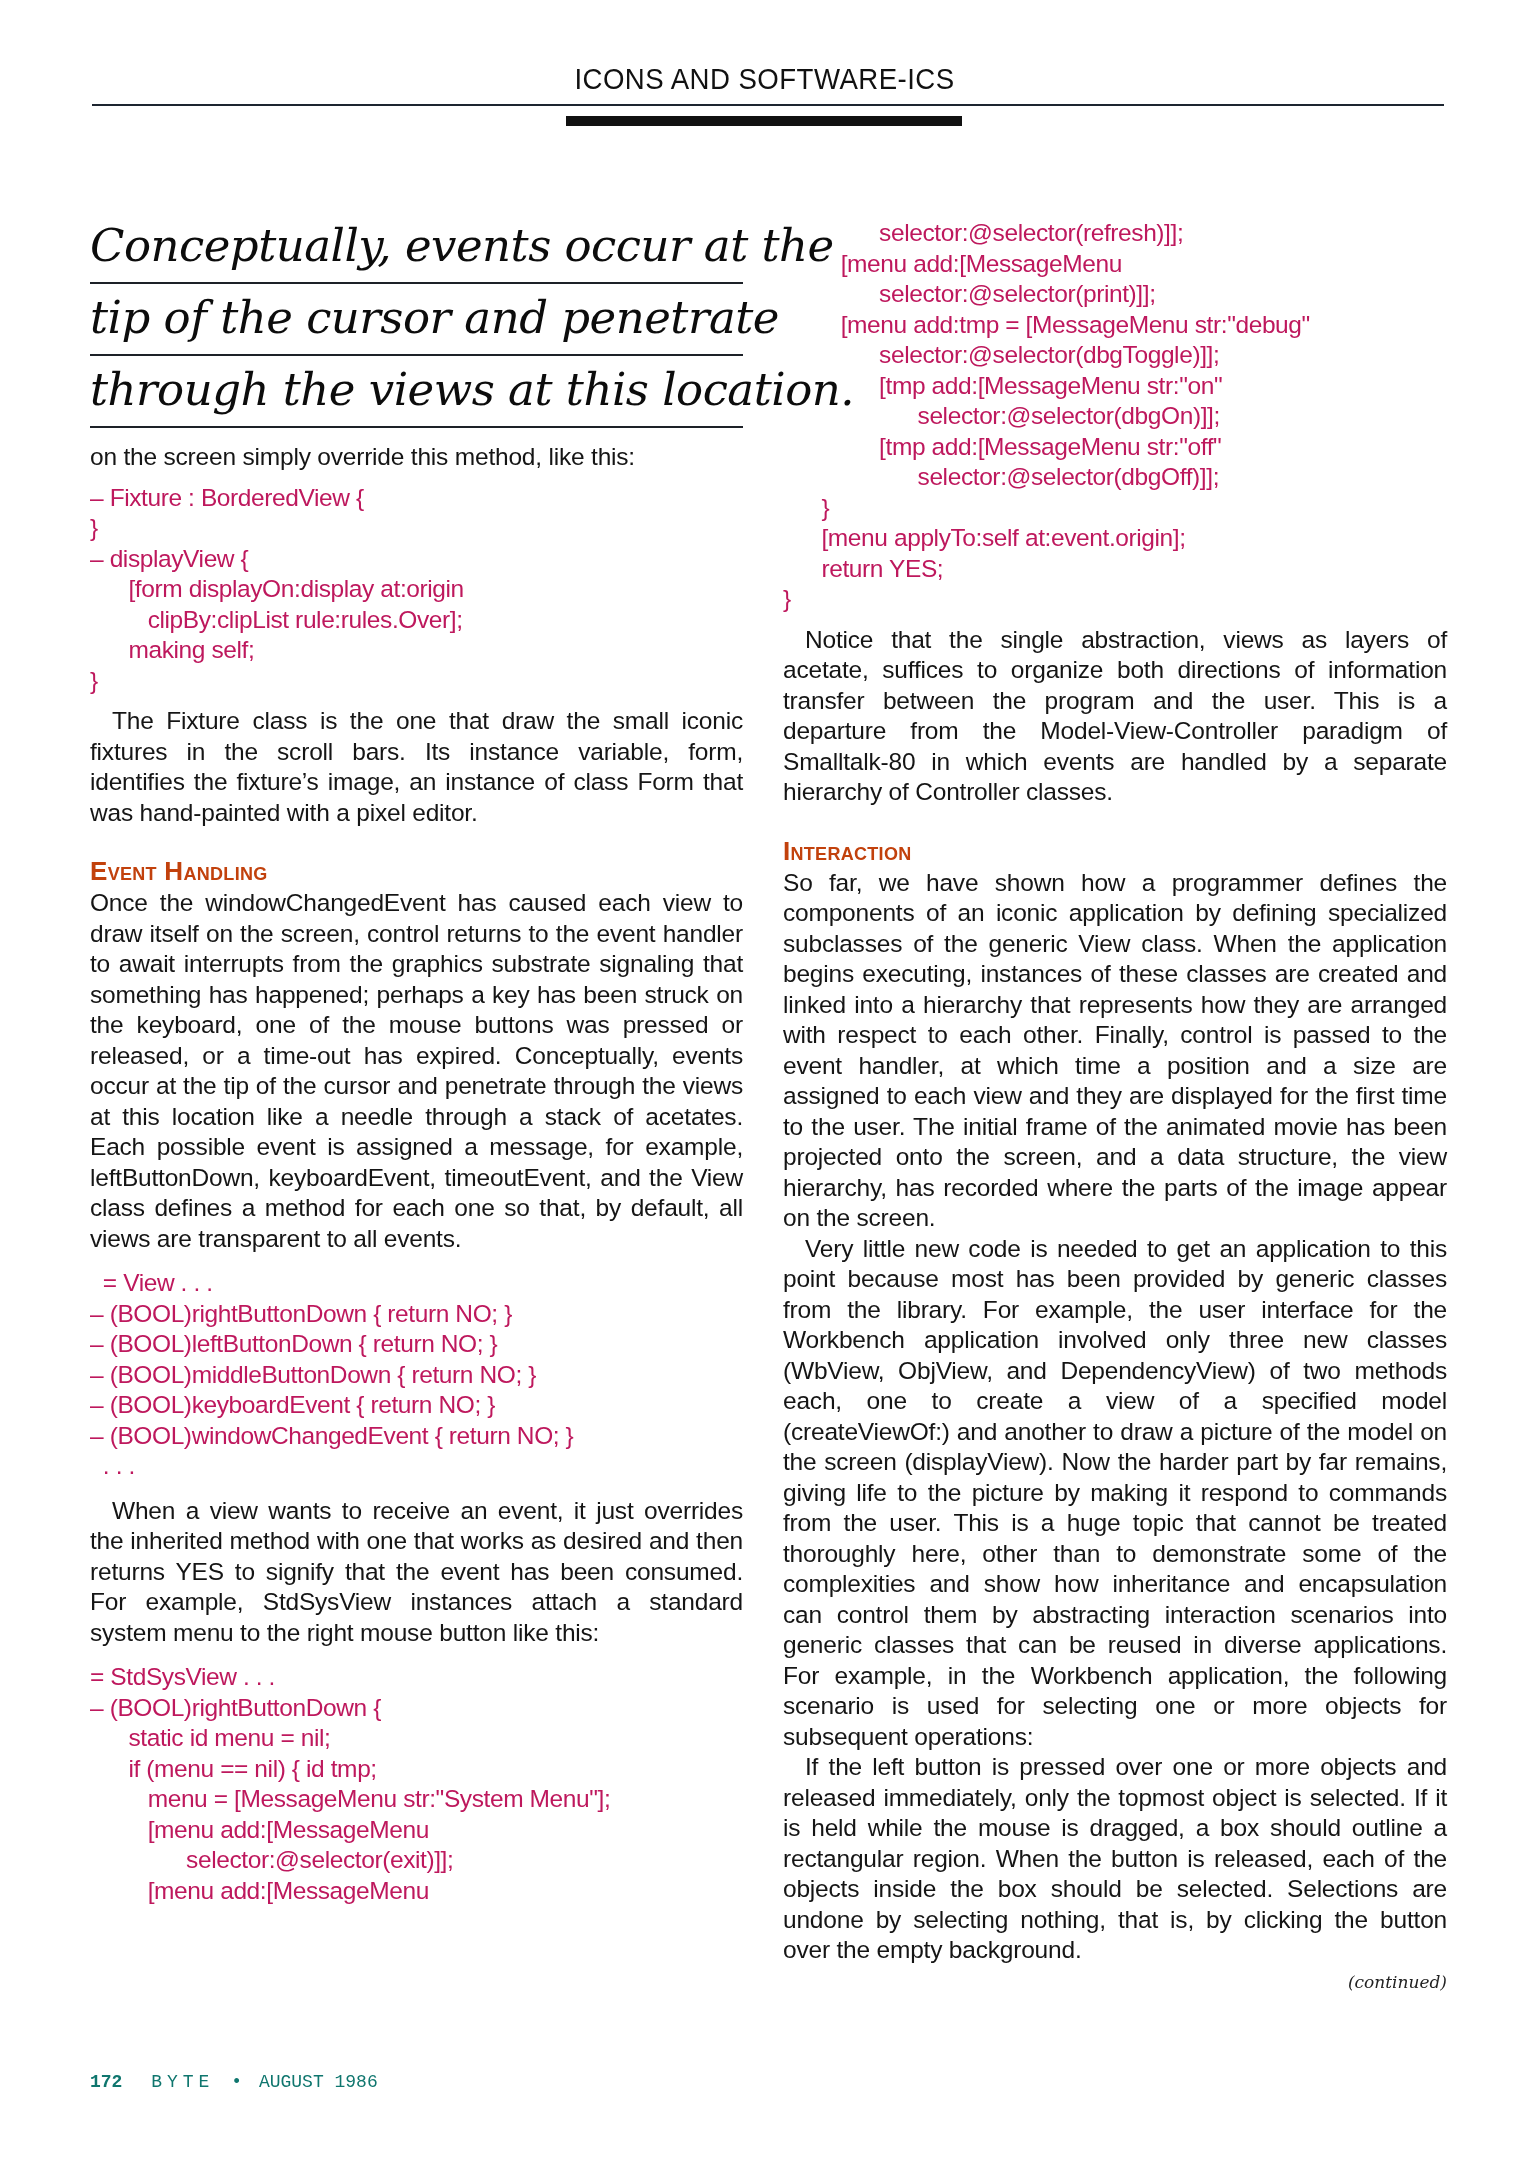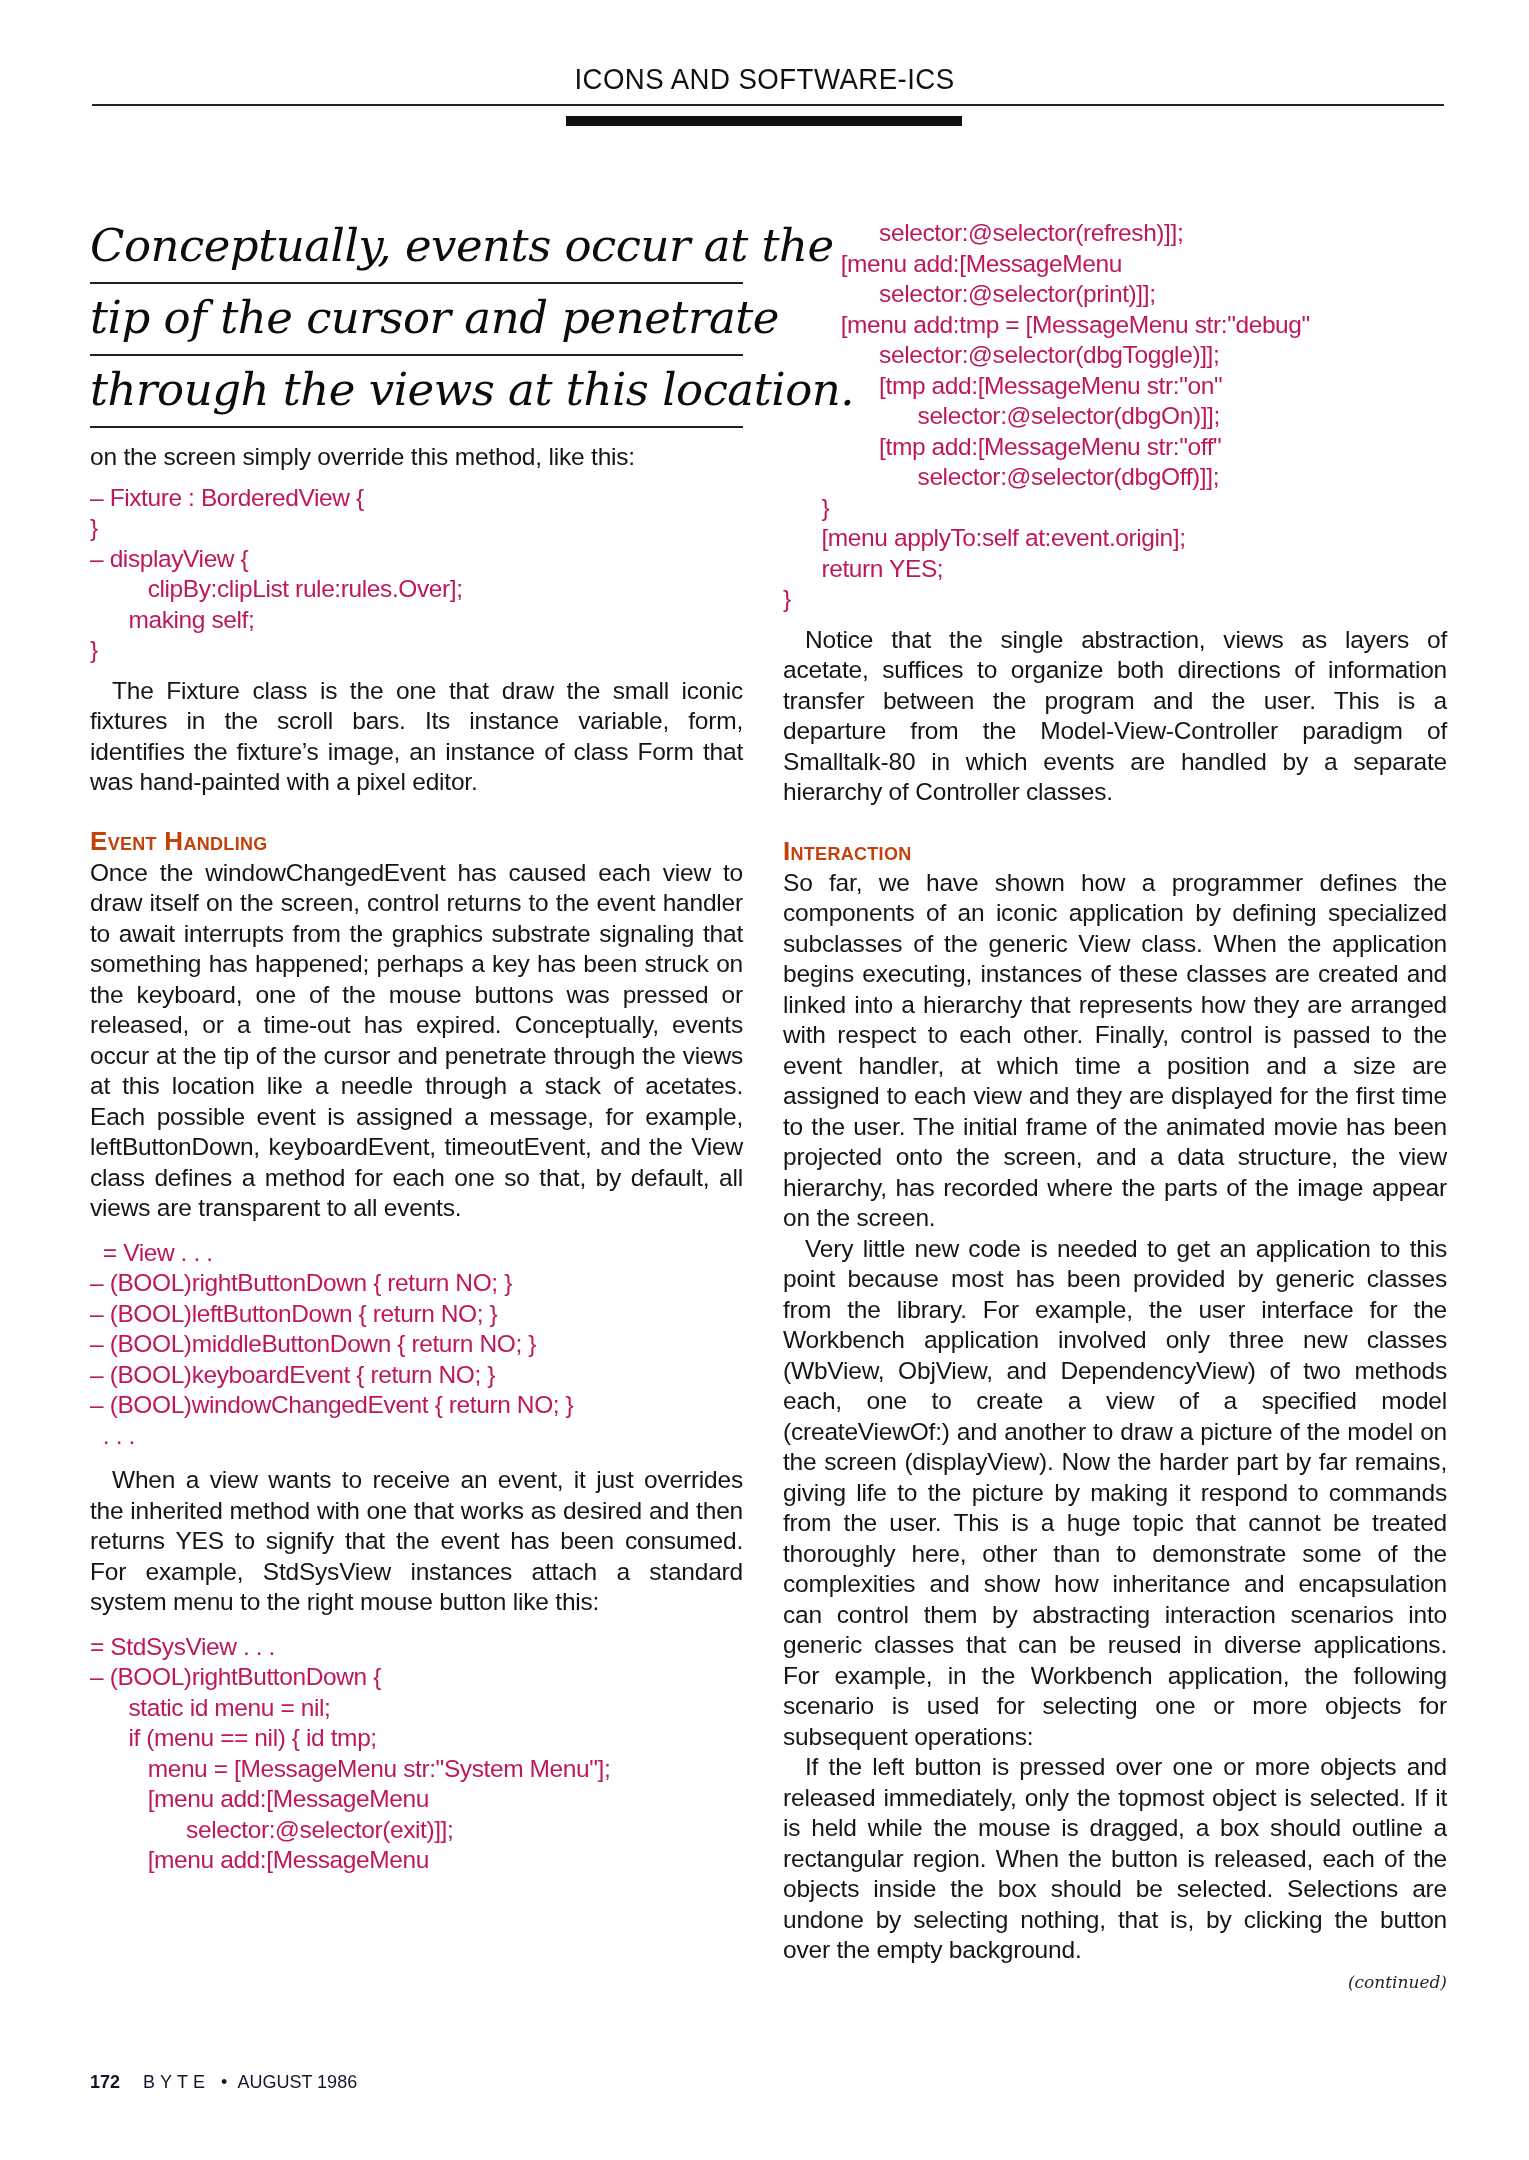--- a/index.html
+++ b/index.html
@@ -19,21 +19,21 @@
     .body-text { font-family: "Liberation Sans", sans-serif; font-size: 24.5px; line-height: 30.5px; text-align: justify; margin: 0; color: #151515; letter-spacing: -0.2px; }
     .indent { text-indent: 22px; }
 
     .code { font-family: "Liberation Sans", sans-serif; font-size: 24.5px; line-height: 30.5px; color: #be185d; margin: 10px 0 10px 0; letter-spacing: -0.4px; }
     .code .ln { white-space: pre; display: block; }
 
     .section-head { font-family: "Liberation Sans", sans-serif; font-weight: bold; font-size: 26px; line-height: 30px; margin: 28px 0 2px 0; font-variant: small-caps; letter-spacing: 0.3px; color: #c2410c; }
 
     .continued { text-align: right; font-family: "DejaVu Serif", serif; font-style: italic; font-size: 17px; margin-top: 6px; color: #222; }
 
-    .footer { position: absolute; top: 2072px; left: 90px; font-family: Liberation Sans, sans-serif; font-size: 18px; color: #0f172a; text-align: center; }
+    .footer { position: absolute; top: 2072px; left: 90px; font-family: Liberation Mono, monospace; font-size: 18px; color: #0f766e; text-align: center; }
     .footer .page-num { font-weight: bold; margin-right: 18px; }
     .footer .mag { letter-spacing: 5px; }
     .footer .dot { margin: 0 6px; }
   </style>
 </head>
 <body>
 
 <div class="running-head">ICONS AND SOFTWARE-ICS</div>
 <div class="head-rule"></div>
 <div class="head-bar"></div>
@@ -44,20 +44,21 @@
     <div class="pq-line">tip of the cursor and penetrate</div>
     <div class="pq-line">through the views at this location.</div>
   </div>
 
   <p class="body-text" style="text-align:left;">on the screen simply override this method, like this:</p>
 
   <div class="code">
     <span class="ln">– Fixture : BorderedView {</span>
     <span class="ln">}</span>
     <span class="ln">– displayView {</span>
+    <span class="ln">      [form displayOn:display at:origin</span>
     <span class="ln">         clipBy:clipList rule:rules.Over];</span>
     <span class="ln">      making self;</span>
     <span class="ln">}</span>
   </div>
 
   <p class="body-text indent">The Fixture class is the one that draw the small iconic fixtures in the scroll bars. Its instance variable, form, identifies the fixture’s image, an instance of class Form that was hand-painted with a pixel editor.</p>
 
   <div class="section-head">Event Handling</div>
   <p class="body-text">Once the windowChangedEvent has caused each view to draw itself on the screen, control returns to the event handler to await interrupts from the graphics substrate signaling that something has happened; perhaps a key has been struck on the keyboard, one of the mouse buttons was pressed or released, or a time-out has expired. Conceptually, events occur at the tip of the cursor and penetrate through the views at this location like a needle through a stack of acetates. Each possible event is assigned a message, for example, leftButtonDown, keyboardEvent, timeoutEvent, and the View class defines a method for each one so that, by default, all views are transparent to all events.</p>
 

